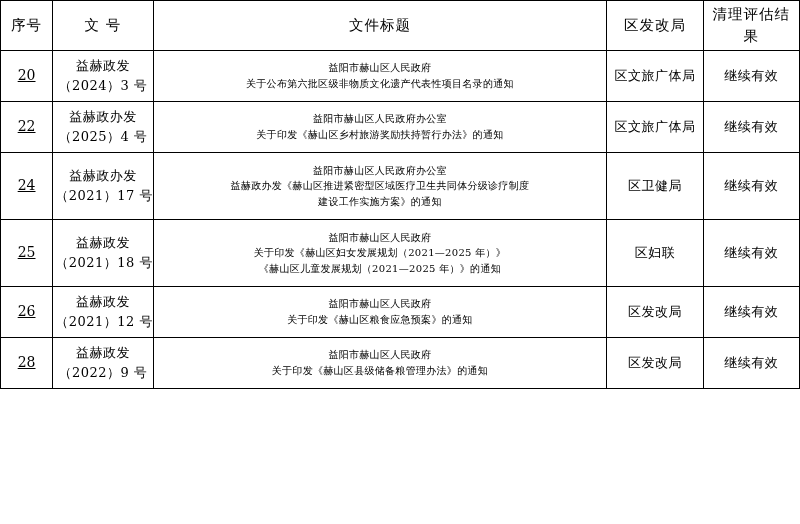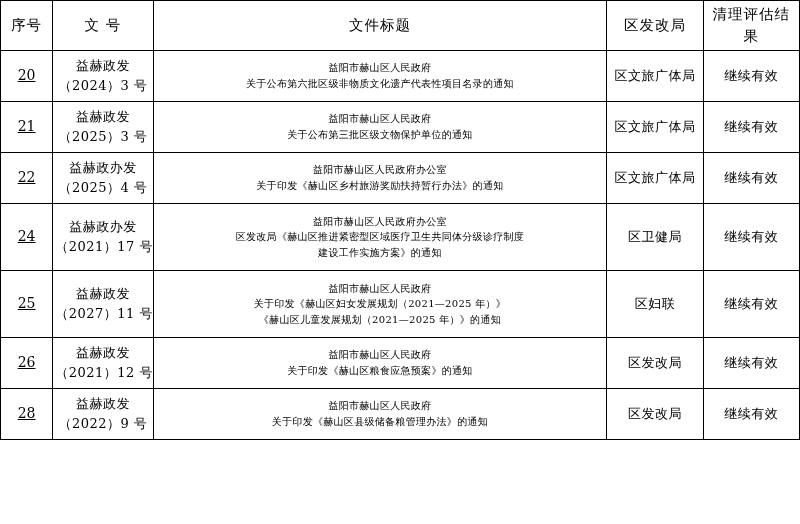--- a/index.html
+++ b/index.html
@@ -95,64 +95,51 @@
         <span class="line">（2024）3 号</span>
       </td>
       <td class="title">
         <span class="line">益阳市赫山区人民政府</span>
         <span class="line">关于公布第六批区级非物质文化遗产代表性项目名录的通知</span>
       </td>
       <td class="unit">区文旅广体局</td>
       <td class="result">继续有效</td>
     </tr>
     <tr class="r2">
-      <td class="seq">21</td>
-      <td class="num">
-        <span class="line">益赫政发</span>
-        <span class="line">（2025）3 号</span>
-      </td>
-      <td class="title">
-        <span class="line">益阳市赫山区人民政府</span>
-        <span class="line">关于公布第三批区级文物保护单位的通知</span>
-      </td>
-      <td class="unit">区文旅广体局</td>
-      <td class="result">继续有效</td>
-    </tr>
-    <tr class="r2">
       <td class="seq">22</td>
       <td class="num">
         <span class="line">益赫政办发</span>
         <span class="line">（2025）4 号</span>
       </td>
       <td class="title">
         <span class="line">益阳市赫山区人民政府办公室</span>
         <span class="line">关于印发《赫山区乡村旅游奖励扶持暂行办法》的通知</span>
       </td>
       <td class="unit">区文旅广体局</td>
       <td class="result">继续有效</td>
     </tr>
     <tr class="r3">
       <td class="seq">24</td>
       <td class="num">
         <span class="line">益赫政办发</span>
         <span class="line">（2021）17 号</span>
       </td>
       <td class="title">
         <span class="line">益阳市赫山区人民政府办公室</span>
-        <span class="line">区发改局《赫山区推进紧密型区域医疗卫生共同体分级诊疗制度</span>
+        <span class="line">益赫政办发《赫山区推进紧密型区域医疗卫生共同体分级诊疗制度</span>
         <span class="line">建设工作实施方案》的通知</span>
       </td>
       <td class="unit">区卫健局</td>
       <td class="result">继续有效</td>
     </tr>
     <tr class="r3">
       <td class="seq">25</td>
       <td class="num">
         <span class="line">益赫政发</span>
-        <span class="line">（2027）11 号</span>
+        <span class="line">（2021）18 号</span>
       </td>
       <td class="title">
         <span class="line">益阳市赫山区人民政府</span>
         <span class="line">关于印发《赫山区妇女发展规划（2021—2025 年）》</span>
         <span class="line">《赫山区儿童发展规划（2021—2025 年）》的通知</span>
       </td>
       <td class="unit">区妇联</td>
       <td class="result">继续有效</td>
     </tr>
     <tr class="r2">

